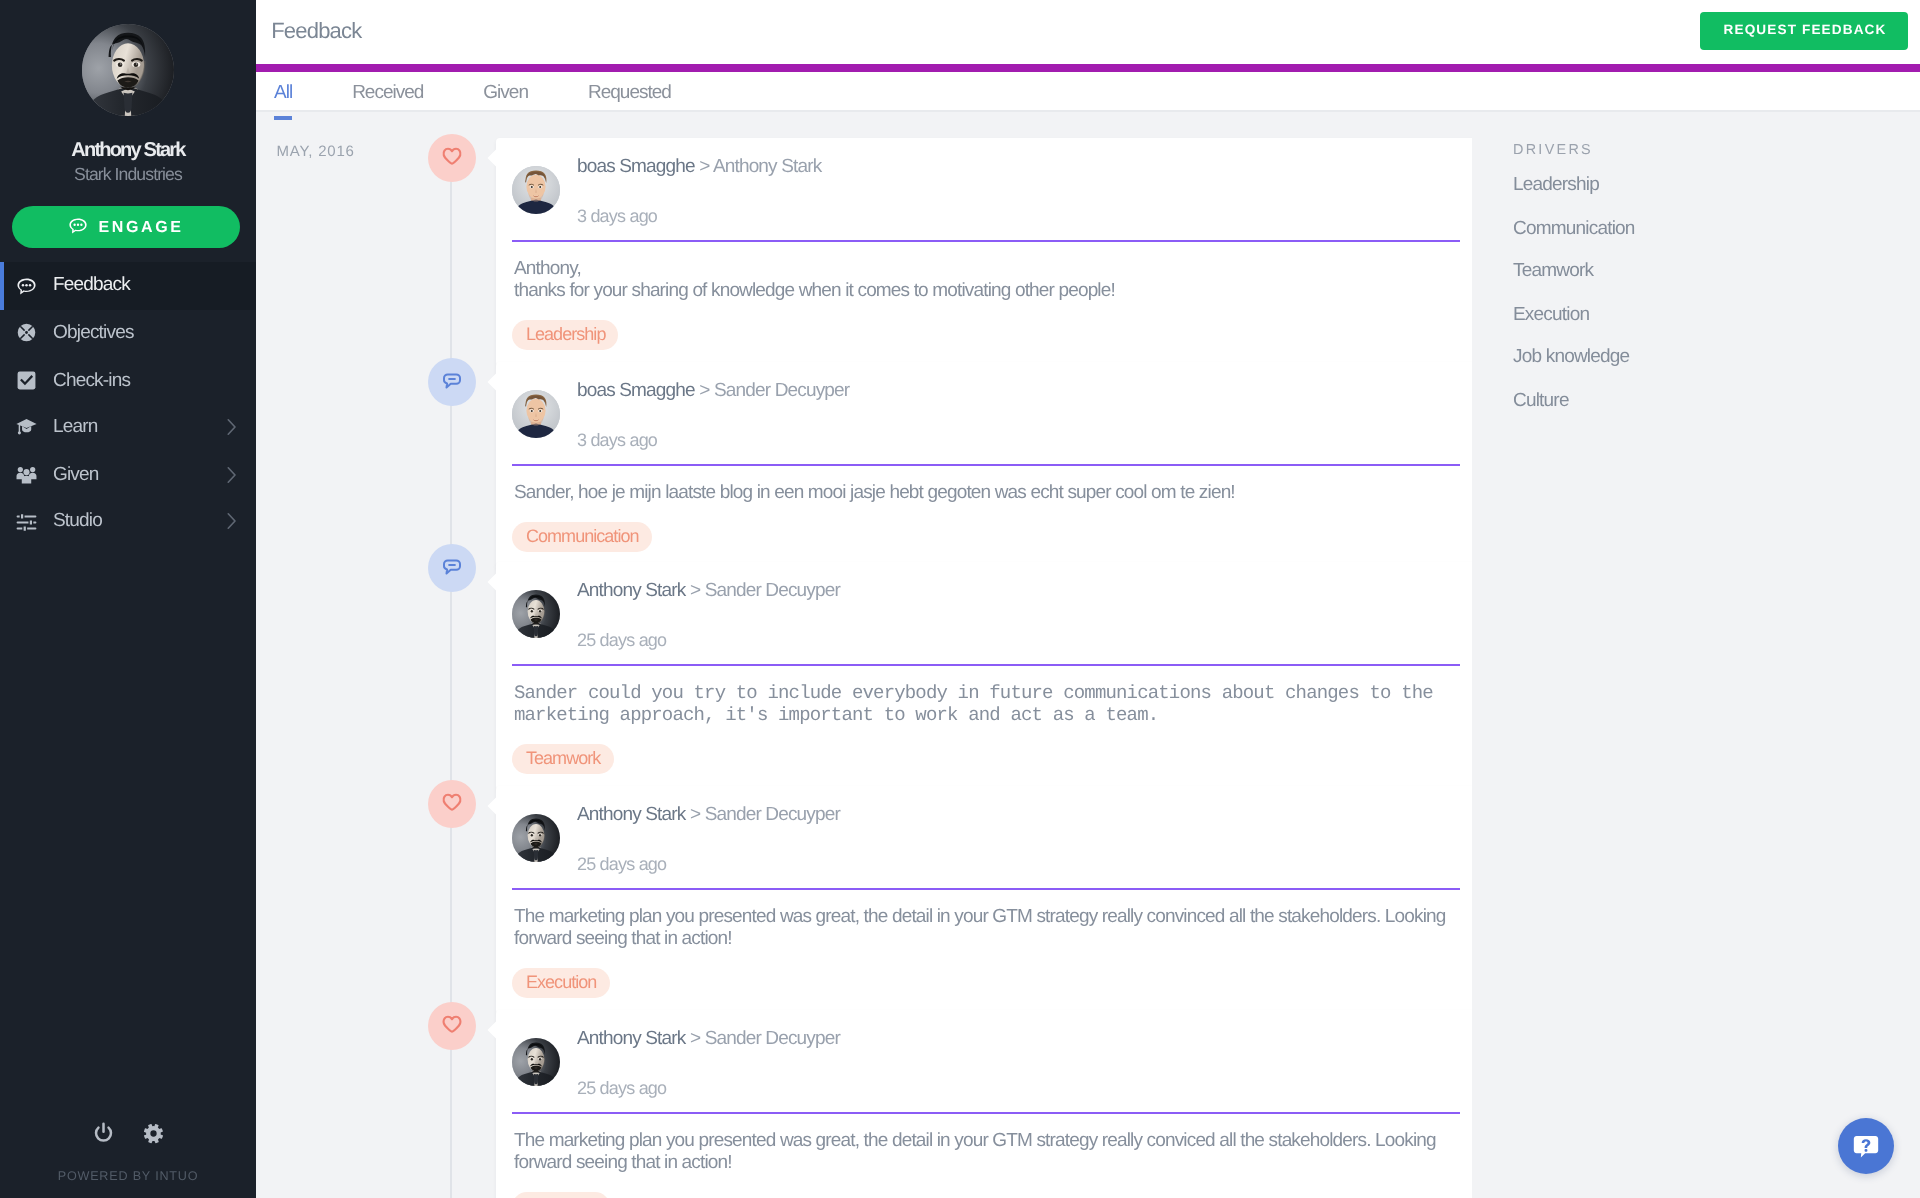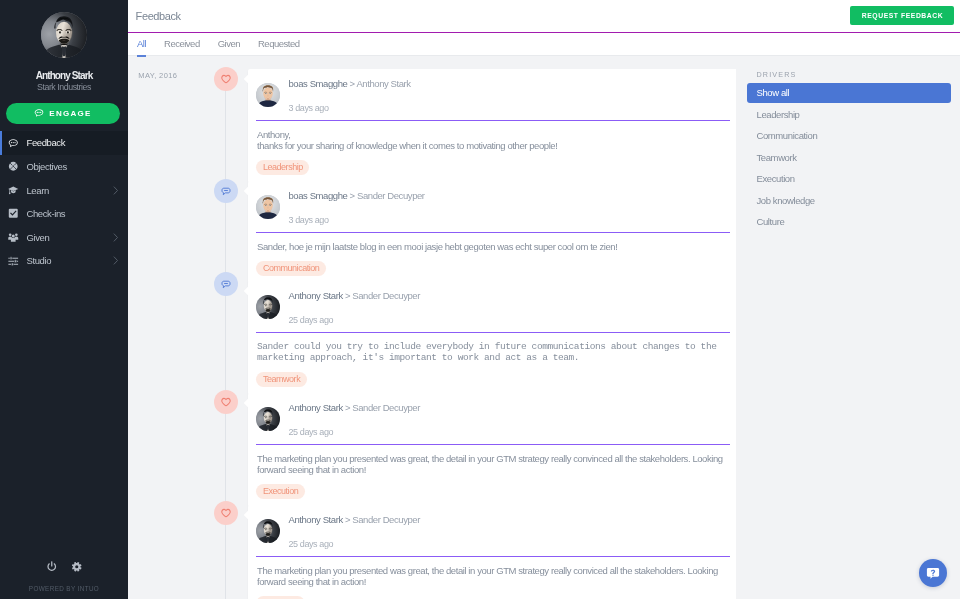--- a/index.html
+++ b/index.html
@@ -35,22 +35,22 @@
   .powered{color:#525b67;font-size:6.3px;letter-spacing:0.4px;line-height:7px;}
 
   
   .main{flex:1;display:flex;flex-direction:column;height:599px;background:#f2f3f5;position:relative;}
   .topbar{height:32px;background:#fff;display:flex;align-items:center;position:relative;
       padding:0;flex:0 0 32px;}
   .topbar .title{position:absolute;left:7.6px;top:10.3px;color:#7b8694;font-size:11px;letter-spacing:-0.4px;line-height:12px;}
   .req-btn{position:absolute;left:722px;top:5.8px;background:#11bd62;color:#fff;border:0;border-radius:2px;
       width:104px;height:19.7px;padding:0 0 0 1px;font-size:6.8px;font-weight:bold;letter-spacing:0.56px;
       cursor:pointer;font-family:inherit;}
-  .tabbar{height:24px;background:#fff;border-top:1px solid #a21caf;border-bottom:1px solid #e8eaed;
-      display:flex;align-items:flex-start;padding-left:0px;gap:0;flex:0 0 24px;box-sizing:border-box;}
+  .tabbar{height:24px;background:#fff;border-top:4px solid #a21caf;border-bottom:1px solid #e8eaed;
+      display:flex;align-items:flex-start;padding-left:0px;gap:12px;flex:0 0 24px;box-sizing:border-box;}
   .tab{font-size:9.5px;letter-spacing:-0.5px;color:#8b919b;padding:5px 9px 0 9px;position:relative;cursor:pointer;
        height:21px;box-sizing:border-box;}
   .tab.active{color:#5b82d8;}
   .tab.active:after{content:"";position:absolute;left:8.6px;right:9.4px;bottom:-2.7px;height:2px;background:#5b82d8;}
 
   .content{flex:1;display:flex;overflow:hidden;position:relative;}
   .feed{flex:1;position:relative;overflow:hidden;}
   .drivers{width:224px;flex:0 0 224px;padding:0;box-sizing:border-box;position:relative;}
   .drivers-title{position:absolute;left:20.5px;top:14.6px;font-size:7.2px;color:#9ba2ad;letter-spacing:1.15px;line-height:8px;}
   .drivers-list{position:absolute;left:10.5px;right:9px;top:27.3px;}
@@ -165,41 +165,41 @@
               <g stroke="#1b212a" stroke-width="1.15" stroke-linecap="round">
                 <path d="M3.6 3.6l2.6 2.6M12.4 3.6L9.8 6.2M3.6 12.4l2.6-2.6M12.4 12.4L9.8 9.8"></path>
               </g>
             </svg>
           </span>
           <span class="lbl">Objectives</span>
         </div>
         <div class="nav-item">
           <span class="ico" style="color: rgb(183, 190, 199);">
             <svg viewBox="0 0 16 16" width="14" height="14">
+              <rect x="1.2" y="1.2" width="13.6" height="13.6" rx="1.6" fill="currentColor"></rect>
+              <path d="M4.3 7.9l2.5 2.5 5-5.3" stroke="#1b212a" stroke-width="1.7" fill="none" stroke-linecap="square"></path>
+            </svg>
+          </span>
+          <span class="lbl">Check-ins</span>
+        </div>
+        <div class="nav-item">
+          <span class="ico" style="color: rgb(183, 190, 199);">
+            <svg viewBox="0 0 16 16" width="14" height="14">
               <path fill="currentColor" d="M8 2.2L.3 6.1 8 9.2l7.7-3.1L8 2.2z"></path>
               <path fill="currentColor" d="M4.6 7.6v2.6c0 1.3 1.5 2.2 3.5 2.2s3.5-.9 3.5-2.2V7.6L8 9.9 4.6 7.6z"></path>
               <path stroke="currentColor" stroke-width="1.1" fill="none" stroke-linecap="round" d="M2.6 6.6v5.2"></path>
               <circle cx="2.6" cy="12.8" r="1.2" fill="currentColor"></circle>
             </svg>
           </span>
           <span class="lbl">Learn</span>
           <span class="chev">
             <svg viewBox="0 0 8 12" width="6" height="9">
               <path d="M1.5 1.2L6 6l-4.5 4.8" stroke="currentColor" stroke-width="1.1" fill="none" stroke-linecap="round" stroke-linejoin="round"></path>
             </svg>
           </span>
-        </div>
-        <div class="nav-item">
-          <span class="ico" style="color: rgb(183, 190, 199);">
-            <svg viewBox="0 0 16 16" width="14" height="14">
-              <rect x="1.2" y="1.2" width="13.6" height="13.6" rx="1.6" fill="currentColor"></rect>
-              <path d="M4.3 7.9l2.5 2.5 5-5.3" stroke="#1b212a" stroke-width="1.7" fill="none" stroke-linecap="square"></path>
-            </svg>
-          </span>
-          <span class="lbl">Check-ins</span>
         </div>
         <div class="nav-item">
           <span class="ico" style="color: rgb(183, 190, 199);">
             <svg viewBox="0 0 16 16" width="14" height="14">
               <circle cx="3.3" cy="4.2" r="2" fill="currentColor"></circle>
               <circle cx="12.7" cy="4.2" r="2" fill="currentColor"></circle>
               <path fill="currentColor" d="M3.3 6.7C1.5 6.7.4 7.8.4 9.1v2.6h5.8V9.1c0-1.3-1.1-2.4-2.9-2.4z"></path>
               <path fill="currentColor" d="M12.7 6.7c-1.8 0-2.9 1.1-2.9 2.4v2.6h5.8V9.1c0-1.3-1.1-2.4-2.9-2.4z"></path>
               <circle cx="8" cy="6.2" r="2.3" fill="currentColor"></circle>
               <path fill="currentColor" d="M8 8.9c-2.2 0-3.6 1.3-3.6 2.8v3.1h7.2v-3.1c0-1.5-1.4-2.8-3.6-2.8z"></path>
@@ -500,21 +500,20 @@
                 <div class="card-meta">
                   <div class="card-who"><b>Anthony Stark</b> <span>&gt;</span> <span>Sander Decuyper</span></div>
                   <div class="card-time">25 days ago</div>
                 </div>
               </div><div class="card-body" style="white-space: pre-line;">The marketing plan you presented was great, the detail in your GTM strategy really conviced all the stakeholders. Looking forward seeing that in action!</div><div class="tag">Execution</div></div>
           </div>
         </div>
       <div class="drivers">
         <div class="drivers-title">DRIVERS</div>
         <div class="drivers-list" id="drivers-list">
-            <div class="driver active">Show all</div>
             <div class="driver">Leadership</div>
             <div class="driver">Communication</div>
             <div class="driver">Teamwork</div>
             <div class="driver">Execution</div>
             <div class="driver">Job knowledge</div>
             <div class="driver">Culture</div>
           </div>
       </div>
       <div class="help-btn">
         <span>

